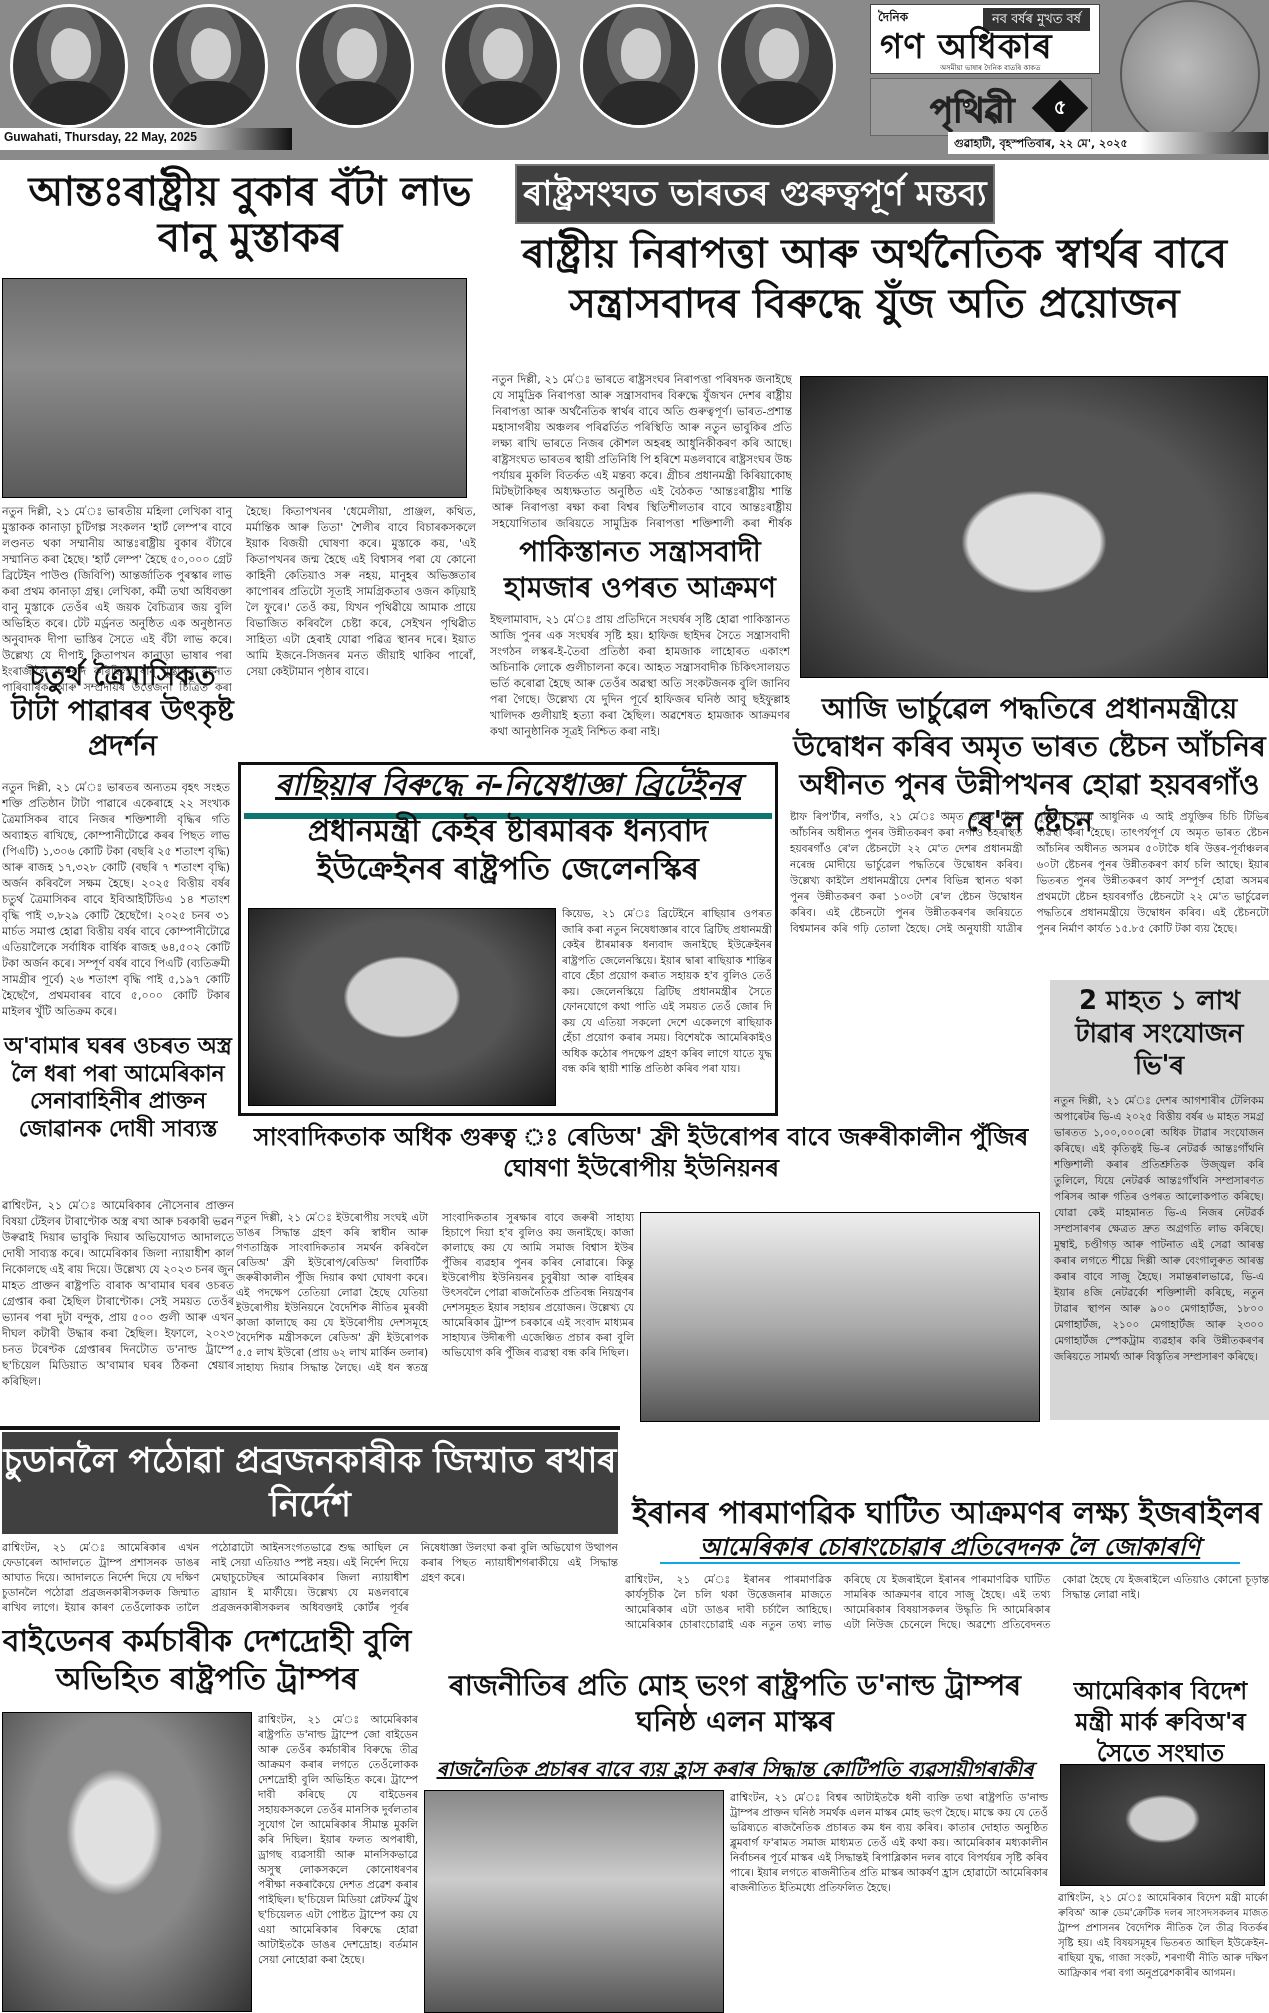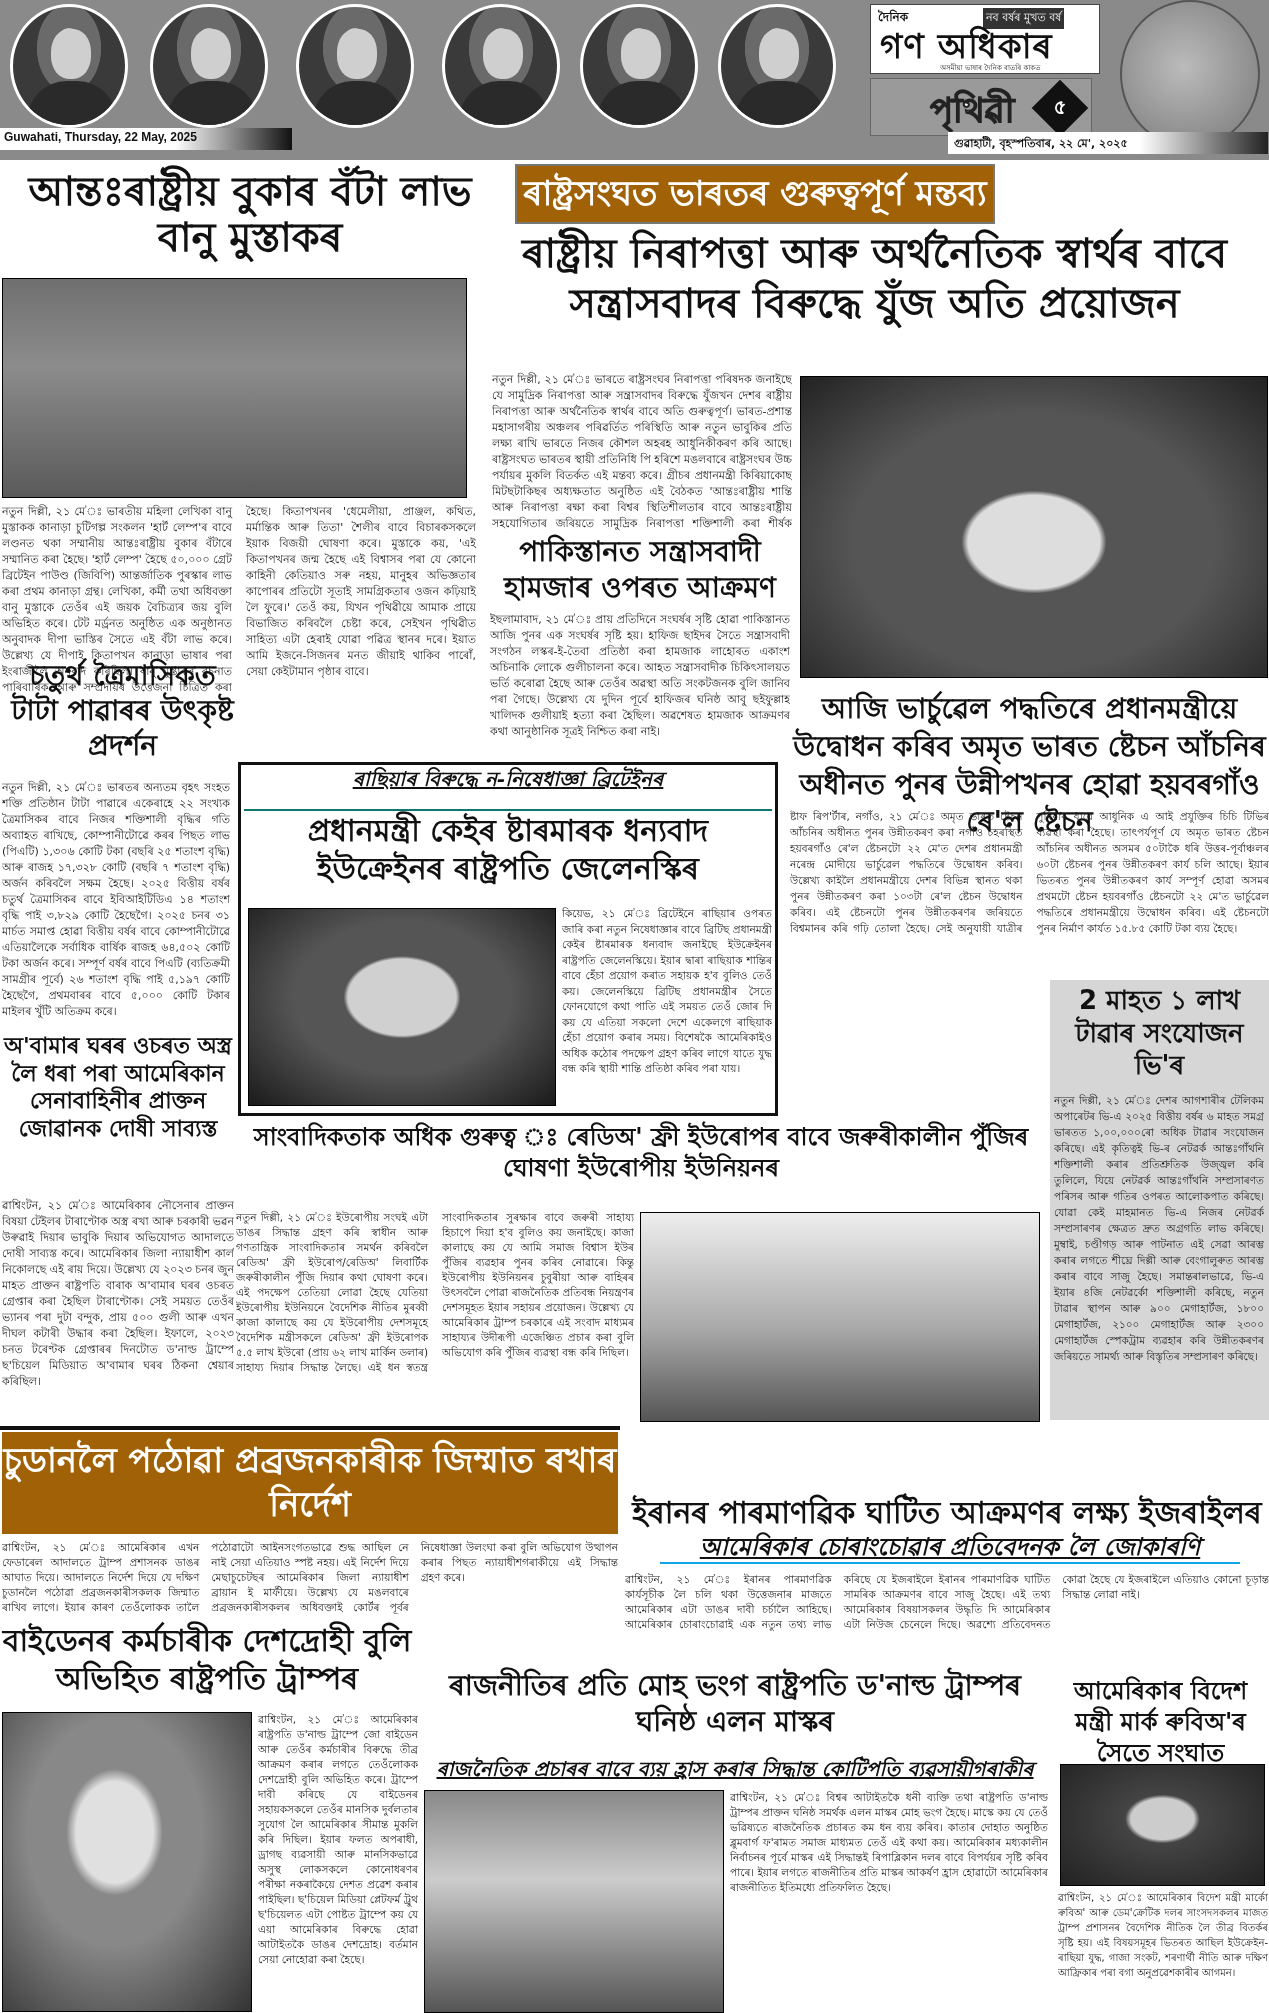--- a/index.html
+++ b/index.html
@@ -4,32 +4,32 @@
 <style>
 *{box-sizing:border-box;margin:0;padding:0}
 body{width:1269px;height:2013px;background:#fff;font-family:"DejaVu Sans",sans-serif;color:#111;position:relative;overflow:hidden}
 .abs{position:absolute}
 .masthead{left:0;top:0;width:1269px;height:160px;background:#8a8a8a}
 .portrait{top:4px;width:118px;height:124px;border-radius:50%;border:3px solid #fff;background:radial-gradient(ellipse at 50% 35%,#d8d8d8 0 18%,#6a6a6a 19% 40%,#3a3a3a 41%);overflow:hidden}
 .portrait .face{position:absolute;left:38px;top:22px;width:40px;height:50px;border-radius:45%;background:#cfcfcf}
 .portrait .body{position:absolute;left:14px;top:74px;width:90px;height:60px;border-radius:40px 40px 0 0;background:#2a2a2a}
 .logo-box{left:870px;top:4px;width:230px;height:70px;background:#fff;border:1px solid #444}
 .logo-small{left:878px;top:8px;font-size:12px;font-weight:bold}
-.logo-tag{left:983px;top:8px;font-size:11px;background:#333;color:#fff;padding:1px 3px}
+.logo-tag{left:983px;top:8px;font-size:13px;background:#333;color:#fff;padding:1px 9px}
 .logo-main{left:880px;top:20px;font-size:34px;font-weight:bold;font-family:"DejaVu Serif",serif;letter-spacing:1px}
 .logo-sub{left:940px;top:62px;font-size:7px}
 .page-box{left:870px;top:78px;width:222px;height:58px;background:#9a9a9a;border:1px solid #666}
 .page-name{left:930px;top:84px;font-size:34px;font-weight:bold;color:#fff;-webkit-text-stroke:1px #222}
 .page-num{left:1040px;top:88px;width:40px;height:40px;background:#111;color:#fff;transform:rotate(45deg);display:flex;align-items:center;justify-content:center}
 .page-num span{transform:rotate(-45deg);font-size:20px;font-weight:bold}
 .globe{left:1120px;top:0;width:140px;height:148px;border-radius:50%;background:radial-gradient(circle at 45% 45%,#bbb,#777);border:2px solid #555}
 .date-en{left:0;top:128px;width:292px;height:22px;background:linear-gradient(90deg,#fff 60%,#111);font-size:12px;font-weight:bold;font-family:"Liberation Sans",sans-serif;padding:2px 4px}
 .date-as{left:948px;top:132px;width:320px;height:22px;background:linear-gradient(90deg,#fff 60%,#222);font-size:11px;font-weight:bold;padding:3px 6px}
 .hl{font-weight:bold;text-align:center;line-height:1.15;font-family:"DejaVu Sans",sans-serif}
-.inv{background:#a16207;color:#fff}
+.inv{background:#404040;color:#fff}
 .body-text{font-size:11px;line-height:16px;text-align:justify;color:#222}
 .cols2{column-count:2;column-gap:14px}
 .cols3{column-count:3;column-gap:12px}
 .photo{background:linear-gradient(160deg,#777,#333 60%,#999);border:1px solid #000;overflow:hidden}
 .photo.light{background:linear-gradient(180deg,#eee,#aaa 55%,#555)}
 .shaded{background:#d6d6d6}
 .boxed{border:3px solid #111}
 .rule{background:#111}
 .ul{text-decoration:underline;font-style:italic}
 </style>
@@ -90,21 +90,21 @@
 <div class="abs hl" style="left:490px;top:534px;width:300px;font-size:28px;line-height:1.3">পাকিস্তানত সন্ত্ৰাসবাদী হামজাৰ ওপৰত আক্ৰমণ</div>
 <div class="abs body-text" style="left:490px;top:612px;width:300px;height:150px;overflow:hidden">ইছলামাবাদ, ২১ মে'ঃ প্ৰায় প্ৰতিদিনে সংঘৰ্ষৰ সৃষ্টি হোৱা পাকিস্তানত আজি পুনৰ এক সংঘৰ্ষৰ সৃষ্টি হয়। হাফিজ ছাইদৰ সৈতে সন্ত্ৰাসবাদী সংগঠন লস্কৰ-ই-তৈবা প্ৰতিষ্ঠা কৰা হামজাক লাহোৰত একাংশ অচিনাকি লোকে গুলীচালনা কৰে। আহত সন্ত্ৰাসবাদীক চিকিৎসালয়ত ভৰ্তি কৰোৱা হৈছে আৰু তেওঁৰ অৱস্থা অতি সংকটজনক বুলি জানিব পৰা গৈছে। উল্লেখ্য যে দুদিন পূৰ্বে হাফিজৰ ঘনিষ্ঠ আবু ছইফুল্লাহ খালিদক গুলীয়াই হত্যা কৰা হৈছিল। অৱশেষত হামজাক আক্ৰমণৰ কথা আনুষ্ঠানিক সূত্ৰই নিশ্চিত কৰা নাই।</div>
 
 <div class="abs hl" style="left:10px;top:658px;width:225px;font-size:28px;line-height:1.25">চতুৰ্থ ত্ৰৈমাসিকত টাটা পাৱাৰৰ উৎকৃষ্ট প্ৰদৰ্শন</div>
 <div class="abs body-text" style="left:2px;top:780px;width:228px;height:242px;overflow:hidden">নতুন দিল্লী, ২১ মে'ঃ ভাৰতৰ অন্যতম বৃহৎ সংহত শক্তি প্ৰতিষ্ঠান টাটা পাৱাৰে একেৰাহে ২২ সংখ্যক ত্ৰৈমাসিকৰ বাবে নিজৰ শক্তিশালী বৃদ্ধিৰ গতি অব্যাহত ৰাখিছে, কোম্পানীটোৱে কৰৰ পিছত লাভ (পিএটি) ১,৩০৬ কোটি টকা (বছৰি ২৫ শতাংশ বৃদ্ধি) আৰু ৰাজহ ১৭,৩২৮ কোটি (বছৰি ৭ শতাংশ বৃদ্ধি) অৰ্জন কৰিবলৈ সক্ষম হৈছে। ২০২৫ বিত্তীয় বৰ্ষৰ চতুৰ্থ ত্ৰৈমাসিকৰ বাবে ইবিআইটিডিএ ১৪ শতাংশ বৃদ্ধি পাই ৩,৮২৯ কোটি হৈছেগৈ। ২০২৫ চনৰ ৩১ মাৰ্চত সমাপ্ত হোৱা বিত্তীয় বৰ্ষৰ বাবে কোম্পানীটোৱে এতিয়ালৈকে সৰ্বাধিক বাৰ্ষিক ৰাজহ ৬৪,৫০২ কোটি টকা অৰ্জন কৰে। সম্পূৰ্ণ বৰ্ষৰ বাবে পিএটি (ব্যতিক্ৰমী সামগ্ৰীৰ পূৰ্বে) ২৬ শতাংশ বৃদ্ধি পাই ৫,১৯৭ কোটি হৈছেগৈ, প্ৰথমবাৰৰ বাবে ৫,০০০ কোটি টকাৰ মাইলৰ খুঁটি অতিক্ৰম কৰে।</div>
 
 <div class="abs hl" style="left:2px;top:1032px;width:232px;font-size:22px;line-height:1.25">অ'বামাৰ ঘৰৰ ওচৰত অস্ত্ৰ লৈ ধৰা পৰা আমেৰিকান সেনাবাহিনীৰ প্ৰাক্তন জোৱানক দোষী সাব্যস্ত</div>
 <div class="abs body-text" style="left:2px;top:1198px;width:232px;height:228px;overflow:hidden">ৱাশ্বিংটন, ২১ মে'ঃ আমেৰিকাৰ নৌসেনাৰ প্ৰাক্তন বিষয়া টেইলৰ টাৰাণ্টোক অস্ত্ৰ ৰখা আৰু চৰকাৰী ভৱন উৰুৱাই দিয়াৰ ভাবুকি দিয়াৰ অভিযোগত আদালতে দোষী সাব্যস্ত কৰে। আমেৰিকাৰ জিলা ন্যায়াধীশ কাৰ্ল নিকোলছে এই ৰায় দিয়ে। উল্লেখ্য যে ২০২৩ চনৰ জুন মাহত প্ৰাক্তন ৰাষ্ট্ৰপতি বাৰাক অ'বামাৰ ঘৰৰ ওচৰত গ্ৰেপ্তাৰ কৰা হৈছিল টাৰাণ্টোক। সেই সময়ত তেওঁৰ ভ্যানৰ পৰা দুটা বন্দুক, প্ৰায় ৫০০ গুলী আৰু এখন দীঘল কটাৰী উদ্ধাৰ কৰা হৈছিল। ইফালে, ২০২৩ চনত টৰেণ্টক গ্ৰেপ্তাৰৰ দিনটোত ড'নাল্ড ট্ৰাম্পে ছ'চিয়েল মিডিয়াত অ'বামাৰ ঘৰৰ ঠিকনা শ্বেয়াৰ কৰিছিল।</div>
 
 <div class="abs boxed" style="left:238px;top:762px;width:540px;height:354px"></div>
-<div class="abs hl ul" style="left:244px;top:768px;width:528px;font-size:20px;border-bottom:2px solid #0f766e;padding-bottom:18px">ৰাছিয়াৰ বিৰুদ্ধে ন-নিষেধাজ্ঞা ব্ৰিটেইনৰ</div>
+<div class="abs hl ul" style="left:244px;top:768px;width:528px;font-size:30px;border-bottom:6px solid #0f766e;padding-bottom:10px">ৰাছিয়াৰ বিৰুদ্ধে ন-নিষেধাজ্ঞা ব্ৰিটেইনৰ</div>
 <div class="abs hl" style="left:244px;top:812px;width:528px;font-size:30px;line-height:1.25">প্ৰধানমন্ত্ৰী কেইৰ ষ্টাৰমাৰক ধন্যবাদ ইউক্ৰেইনৰ ৰাষ্ট্ৰপতি জেলেনস্কিৰ</div>
 <div class="abs photo" style="left:248px;top:908px;width:308px;height:198px;background:radial-gradient(ellipse at 50% 45%,#d0d0d0 0 25%,#555 27% 50%,#1a1a1a)"></div>
 <div class="abs body-text" style="left:562px;top:906px;width:210px;height:200px;overflow:hidden;font-size:10.5px;line-height:15.5px">কিয়েভ, ২১ মে'ঃ ব্ৰিটেইনে ৰাছিয়াৰ ওপৰত জাৰি কৰা নতুন নিষেধাজ্ঞাৰ বাবে ব্ৰিটিছ প্ৰধানমন্ত্ৰী কেইৰ ষ্টাৰমাৰক ধন্যবাদ জনাইছে ইউক্ৰেইনৰ ৰাষ্ট্ৰপতি জেলেনস্কিয়ে। ইয়াৰ দ্বাৰা ৰাছিয়াক শান্তিৰ বাবে হেঁচা প্ৰয়োগ কৰাত সহায়ক হ'ব বুলিও তেওঁ কয়। জেলেনস্কিয়ে ব্ৰিটিছ প্ৰধানমন্ত্ৰীৰ সৈতে ফোনযোগে কথা পাতি এই সময়ত তেওঁ জোৰ দি কয় যে এতিয়া সকলো দেশে একেলগে ৰাছিয়াক হেঁচা প্ৰয়োগ কৰাৰ সময়। বিশেষকৈ আমেৰিকাইও অধিক কঠোৰ পদক্ষেপ গ্ৰহণ কৰিব লাগে যাতে যুদ্ধ বন্ধ কৰি স্থায়ী শান্তি প্ৰতিষ্ঠা কৰিব পৰা যায়।</div>
 
 <div class="abs hl" style="left:790px;top:690px;width:479px;font-size:28px;line-height:1.35">আজি ভাৰ্চুৱেল পদ্ধতিৰে প্ৰধানমন্ত্ৰীয়ে উদ্বোধন কৰিব অমৃত ভাৰত ষ্টেচন আঁচনিৰ অধীনত পুনৰ উন্নীপখনৰ হোৱা হয়বৰগাঁও ৰে'ল ষ্টেচন</div>
 <div class="abs body-text cols2" style="left:790px;top:808px;width:479px;height:168px;overflow:hidden;font-size:10.5px">ষ্টাফ ৰিপ'ৰ্টাৰ, নগাঁও, ২১ মে'ঃ অমৃত ভাৰত ষ্টেচন আঁচনিৰ অধীনত পুনৰ উন্নীতকৰণ কৰা নগাঁও চহৰস্থিত হয়বৰগাঁও ৰে'ল ষ্টেচনটো ২২ মে'ত দেশৰ প্ৰধানমন্ত্ৰী নৰেন্দ্ৰ মোদীয়ে ভাৰ্চুৱেল পদ্ধতিৰে উদ্বোধন কৰিব। উল্লেখ্য কাইলৈ প্ৰধানমন্ত্ৰীয়ে দেশৰ বিভিন্ন স্থানত থকা পুনৰ উন্নীতকৰণ কৰা ১০৩টা ৰে'ল ষ্টেচন উদ্বোধন কৰিব। এই ষ্টেচনটো পুনৰ উন্নীতকৰণৰ জৰিয়তে বিশ্বমানৰ কৰি গঢ়ি তোলা হৈছে। সেই অনুযায়ী যাত্ৰীৰ সুবিধাৰ বাবে আধুনিক এ আই প্ৰযুক্তিৰ চিচি টিভিৰ ব্যৱস্থা কৰা হৈছে। তাৎপৰ্যপূৰ্ণ যে অমৃত ভাৰত ষ্টেচন আঁচনিৰ অধীনত অসমৰ ৫০টাকৈ ধৰি উত্তৰ-পূৰ্বাঞ্চলৰ ৬০টা ষ্টেচনৰ পুনৰ উন্নীতকৰণ কাৰ্য চলি আছে। ইয়াৰ ভিতৰত পুনৰ উন্নীতকৰণ কাৰ্য সম্পূৰ্ণ হোৱা অসমৰ প্ৰথমটো ষ্টেচন হয়বৰগাঁও ষ্টেচনটো ২২ মে'ত ভাৰ্চুৱেল পদ্ধতিৰে প্ৰধানমন্ত্ৰীয়ে উদ্বোধন কৰিব। এই ষ্টেচনটো পুনৰ নিৰ্মাণ কাৰ্যত ১৫.৮৫ কোটি টকা ব্যয় হৈছে।</div>
 
 <div class="abs shaded" style="left:1050px;top:980px;width:219px;height:440px"></div>
 <div class="abs hl" style="left:1050px;top:984px;width:219px;font-size:26px;line-height:1.25">2 মাহত ১ লাখ টাৱাৰ সংযোজন ভি'ৰ</div>
 <div class="abs body-text" style="left:1054px;top:1092px;width:210px;height:324px;overflow:hidden;font-size:10.5px">নতুন দিল্লী, ২১ মে'ঃ দেশৰ আগশাৰীৰ টেলিকম অপাৰেটৰ ভি-এ ২০২৫ বিত্তীয় বৰ্ষৰ ৬ মাহত সমগ্ৰ ভাৰতত ১,০০,০০০ৰো অধিক টাৱাৰ সংযোজন কৰিছে। এই কৃতিত্বই ভি-ৰ নেটৱৰ্ক আন্তঃগাঁথনি শক্তিশালী কৰাৰ প্ৰতিশ্ৰুতিক উজ্জ্বল কৰি তুলিলে, যিয়ে নেটৱৰ্ক আন্তঃগাঁথনি সম্প্ৰসাৰণত পৰিসৰ আৰু গতিৰ ওপৰত আলোকপাত কৰিছে। যোৱা কেই মাহমানত ভি-এ নিজৰ নেটৱৰ্ক সম্প্ৰসাৰণৰ ক্ষেত্ৰত দ্ৰুত অগ্ৰগতি লাভ কৰিছে। মুম্বাই, চণ্ডীগড় আৰু পাটনাত এই সেৱা আৰম্ভ কৰাৰ লগতে শীঘ্ৰে দিল্লী আৰু বেংগালুৰুত আৰম্ভ কৰাৰ বাবে সাজু হৈছে। সমান্তৰালভাৱে, ভি-এ ইয়াৰ ৪জি নেটৱৰ্কো শক্তিশালী কৰিছে, নতুন টাৱাৰ স্থাপন আৰু ৯০০ মেগাহাৰ্টজ, ১৮০০ মেগাহাৰ্টজ, ২১০০ মেগাহাৰ্টজ আৰু ২৩০০ মেগাহাৰ্টজ স্পেকট্ৰাম ব্যৱহাৰ কৰি উন্নীতকৰণৰ জৰিয়তে সামৰ্থ্য আৰু বিস্তৃতিৰ সম্প্ৰসাৰণ কৰিছে।</div>

